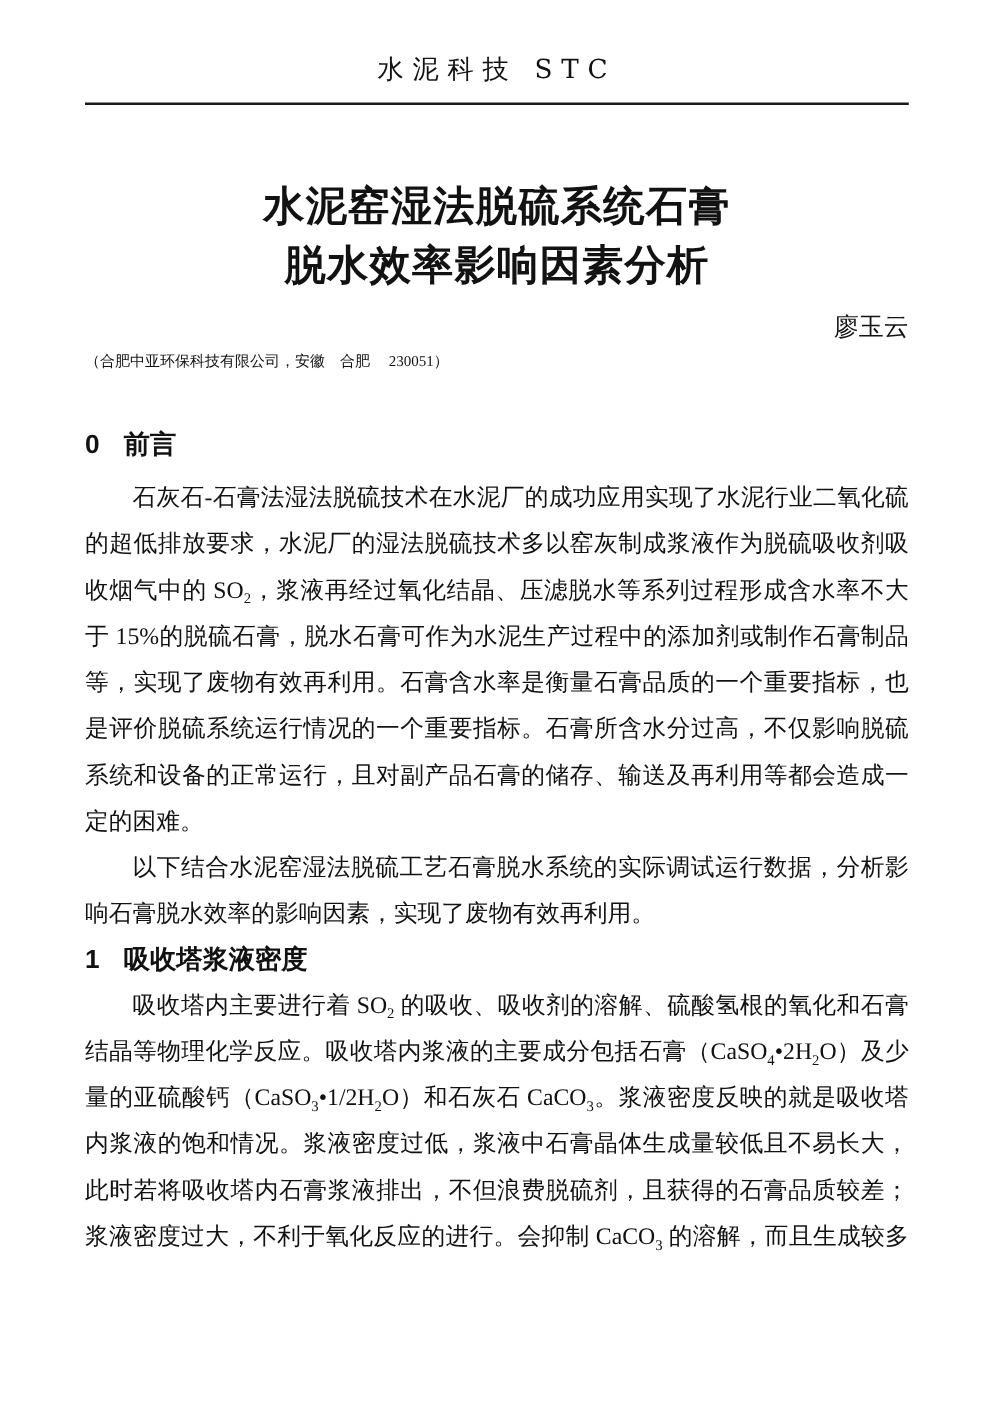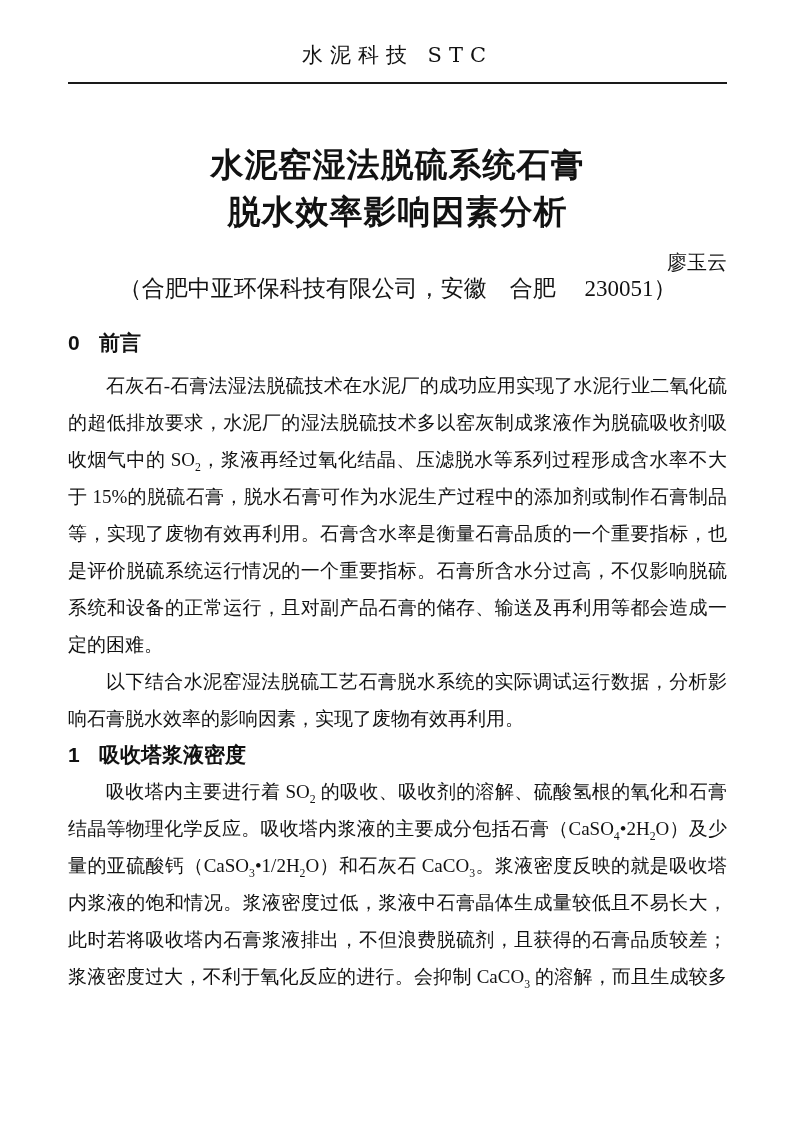--- a/index.html
+++ b/index.html
@@ -37,27 +37,27 @@
     line-height: 47px;
     letter-spacing: 1px;
   }
   .author {
     margin-top: 14px;
     text-align: right;
     font-size: 20px;
     line-height: 26px;
   }
   .affiliation {
-    text-align: center;
-    font-size: 23px;
+    text-align: left;
+    font-size: 12px;
     line-height: 28px;
     font-family: Liberation Serif, serif;
   }
   .section-heading {
-    margin-top: 24px;
+    margin-top: 37px;
     margin-bottom: 8px;
     font-family: "Liberation Sans", "DejaVu Sans", sans-serif;
     font-weight: 700;
     font-size: 21px;
     line-height: 32px;
   }
   .sec-num { display: inline-block; min-width: 14px; margin-right: 17px; }
   .para {
     font-size: 19px;
     line-height: 37px;

